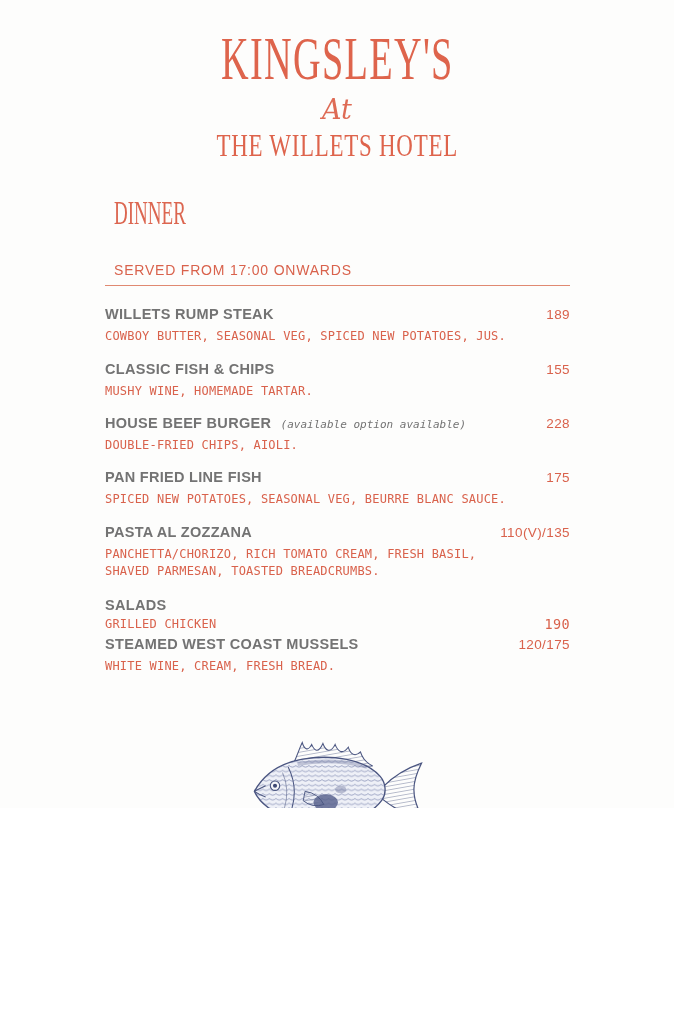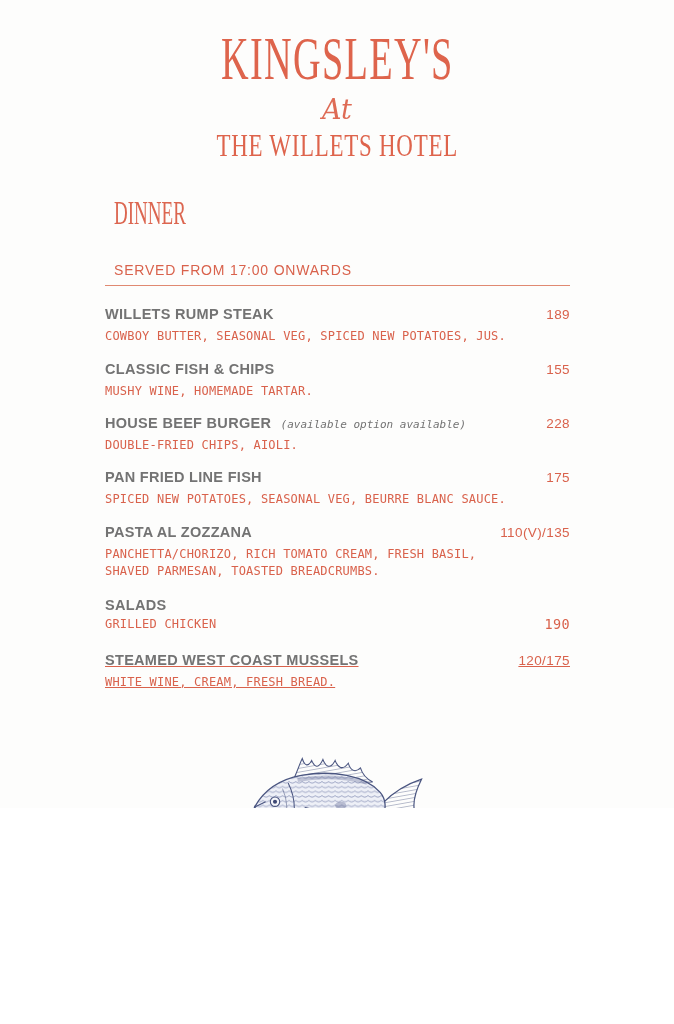--- a/index.html
+++ b/index.html
@@ -94,21 +94,21 @@
   }
   .salads-group { margin-top:16px; }
   .salad-line {
     display:flex; justify-content:space-between; align-items:center;
     font-family:"DejaVu Sans Mono", monospace;
     font-size:12px;
     letter-spacing:0.2px;
   }
   .salad-line.one { margin-top:3px; }
   .salad-line.two { margin-top:17px; }
-  .mussels { margin-top:20px;text-decoration:underline; }
+  .mussels { margin-top:4px; }
   
   .fish-figure { margin:60px 0 0 0; text-align:center; }
   
   .footer { text-align:center; margin-top:55px; }
   .tagline {
     display:inline-block;
     font-family:"Liberation Serif", serif;
     font-weight:400;
     font-size:33px;
     letter-spacing:1px;

